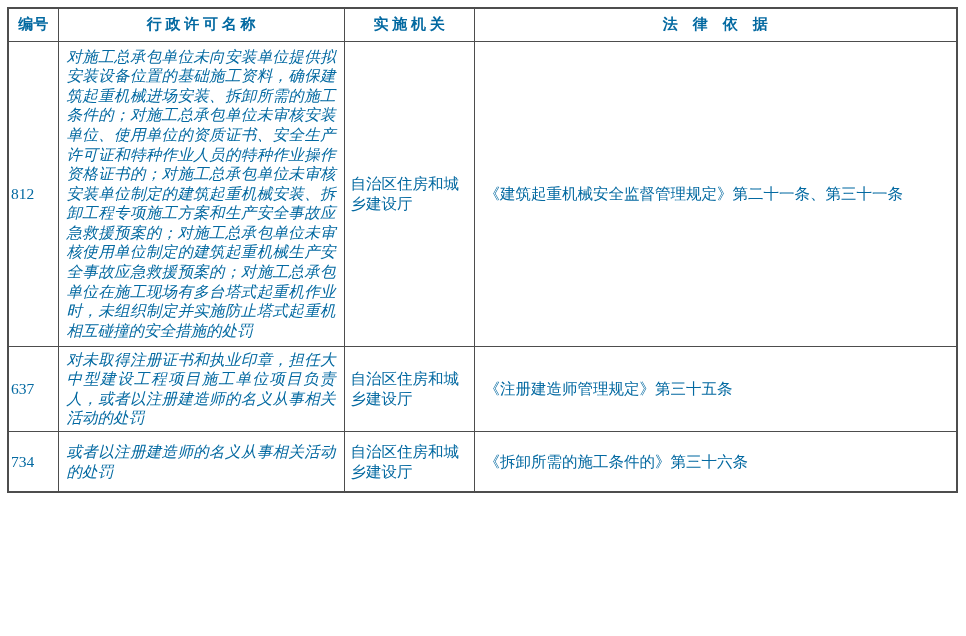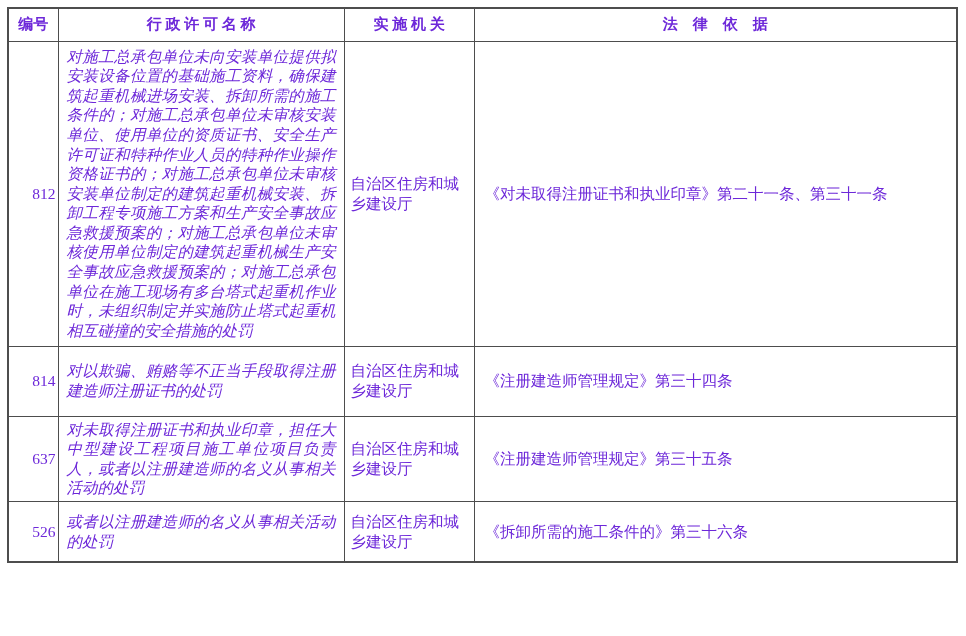--- a/index.html
+++ b/index.html
@@ -31,39 +31,39 @@
   .permit-table col.c-id     { width: 50px; }
   .permit-table col.c-name   { width: 286px; }
   .permit-table col.c-agency { width: 130px; }
   .permit-table col.c-legal  { width: 483px; }
 
   .permit-table th, .permit-table td {
     border: 1px solid #4d4d4d;
     vertical-align: middle;
     font-size: 15.5px;
     line-height: 19.6px;
-    color: #6d28d9;
+    color: #0369a1;
     overflow: hidden;
   }
   .permit-table th {
     font-weight: bold;
     font-size: 15px;
     text-align: center;
     padding: 2px 4px;
     white-space: nowrap;
   }
   tr.row-header { height: 33px; }
   tr.row-0 { height: 305px; }
   tr.row-1 { height: 73px; }
   tr.row-2 { height: 70px; }
   tr.row-3 { height: 81px; }
   tr.row-4 { height: 61px; }
 
   td.cell-id {
-    text-align: right;
+    text-align: left;
     padding: 14px 2px;
   }
   td.cell-name {
     text-align: justify;
     text-justify: inter-ideograph;
     padding: 3px 8px;
     font-style: italic;
   }
   td.cell-agency {
     text-align: left;
@@ -91,35 +91,29 @@
         <th>行 政 许 可 名 称</th>
         <th>实 施 机 关</th>
         <th>法　律　依　据</th>
       </tr>
     </thead>
     <tbody>
       <tr class="row-0">
         <td class="cell-id">812</td>
         <td class="cell-name">对施工总承包单位未向安装单位提供拟安装设备位置的基础施工资料，确保建筑起重机械进场安装、拆卸所需的施工条件的；对施工总承包单位未审核安装单位、使用单位的资质证书、安全生产许可证和特种作业人员的特种作业操作资格证书的；对施工总承包单位未审核安装单位制定的建筑起重机械安装、拆卸工程专项施工方案和生产安全事故应急救援预案的；对施工总承包单位未审核使用单位制定的建筑起重机械生产安全事故应急救援预案的；对施工总承包单位在施工现场有多台塔式起重机作业时，未组织制定并实施防止塔式起重机相互碰撞的安全措施的处罚</td>
         <td class="cell-agency">自治区住房和城乡建设厅</td>
-        <td class="cell-legal">《对未取得注册证书和执业印章》第二十一条、第三十一条</td>
-      </tr>
-      <tr class="row-2">
-        <td class="cell-id">814</td>
-        <td class="cell-name">对以欺骗、贿赂等不正当手段取得注册建造师注册证书的处罚</td>
-        <td class="cell-agency">自治区住房和城乡建设厅</td>
-        <td class="cell-legal">《注册建造师管理规定》第三十四条</td>
+        <td class="cell-legal">《建筑起重机械安全监督管理规定》第二十一条、第三十一条</td>
       </tr>
       <tr class="row-3">
         <td class="cell-id">637</td>
         <td class="cell-name">对未取得注册证书和执业印章，担任大中型建设工程项目施工单位项目负责人，或者以注册建造师的名义从事相关活动的处罚</td>
         <td class="cell-agency">自治区住房和城乡建设厅</td>
         <td class="cell-legal">《注册建造师管理规定》第三十五条</td>
       </tr>
       <tr class="row-4">
-        <td class="cell-id">526</td>
+        <td class="cell-id">734</td>
         <td class="cell-name">或者以注册建造师的名义从事相关活动的处罚</td>
         <td class="cell-agency">自治区住房和城乡建设厅</td>
         <td class="cell-legal">《拆卸所需的施工条件的》第三十六条</td>
       </tr>
     </tbody>
   </table>
 </div>
 
 </body></html>

